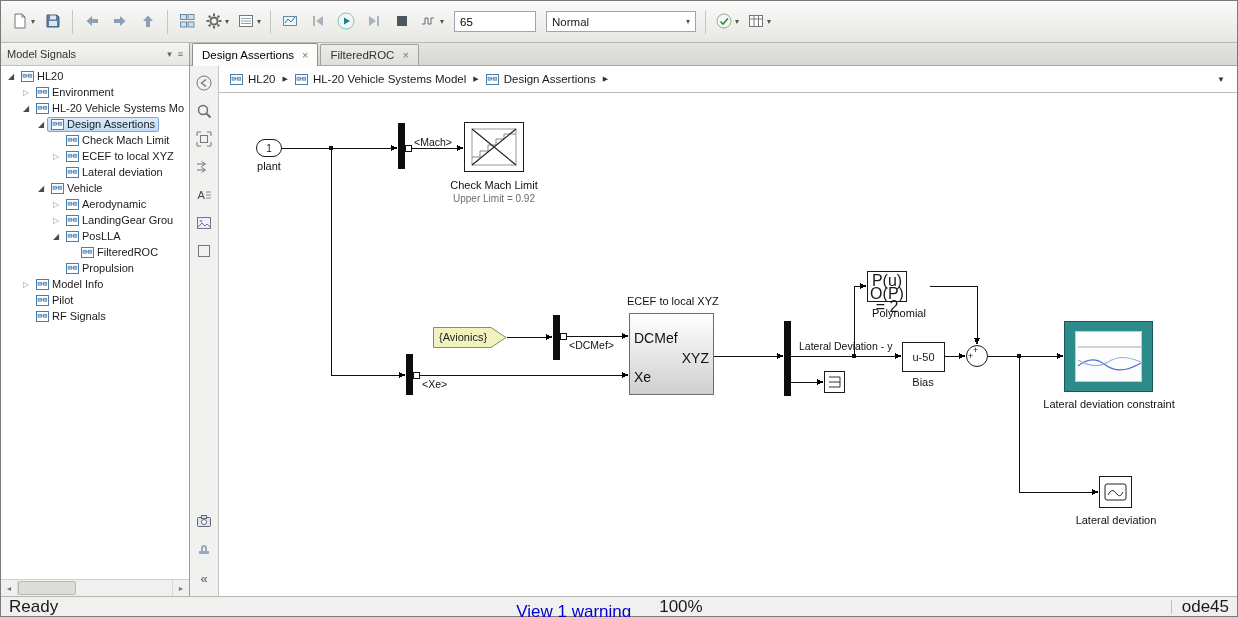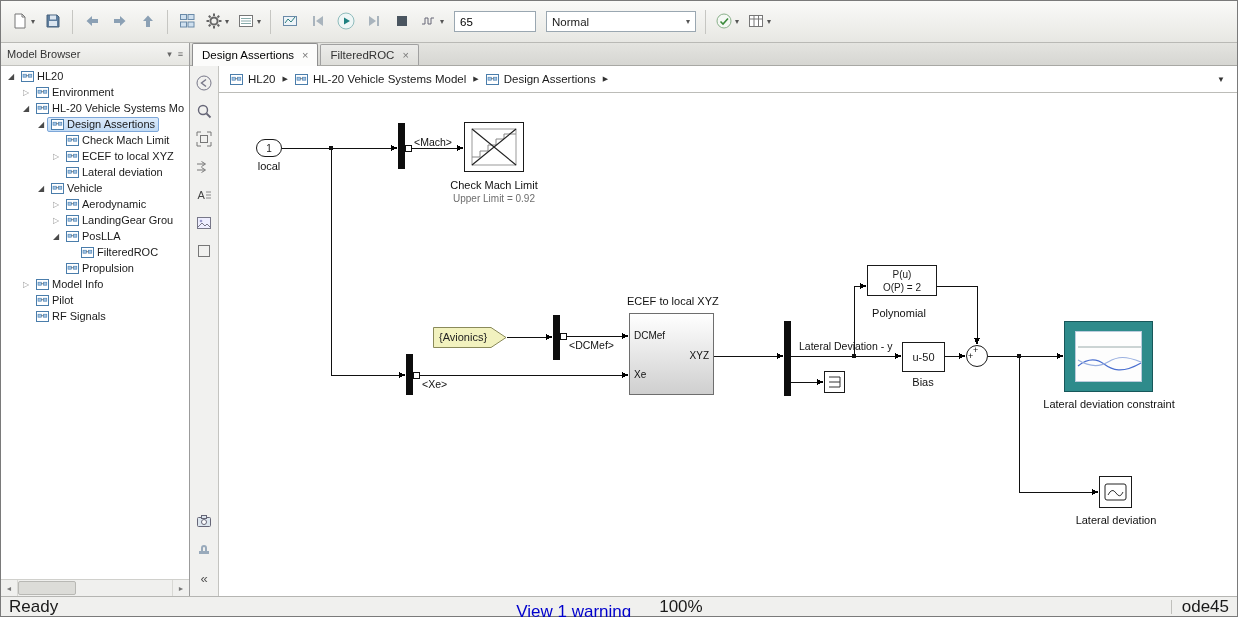--- a/index.html
+++ b/index.html
@@ -66,23 +66,23 @@
   .blk { position:absolute; background:#fff; border:1px solid #1a1a1a; }
   .lbl { position:absolute; text-align:center; font-size:11px; color:#111; }
   .sublbl { position:absolute; text-align:center; font-size:10px; color:#6e6e6e; }
   .sig { position:absolute; font-size:10.5px; color:#111; }
   .busbar { position:absolute; width:7px; background:#0d0d0d; }
   .inport { left:37px; top:46px; width:26px; height:18px; border-radius:9px; display:flex; align-items:center; justify-content:center; font-size:10px; }
   .check-blk { left:245px; top:29px; width:60px; height:50px; }
   .tagwrap { position:absolute; left:214px; top:234px; width:74px; height:27px; }
   .tagtext { position:absolute; left:6px; top:4px; font-size:11px; color:#222; }
   .ecef { left:410px; top:220px; width:85px; height:82px; border-color:#6e6e6e; background:linear-gradient(#ffffff,#cfcfcf); }
-  .ecef .pin { position:absolute; font-size:10px; color:#111; }
+  .ecef .pin { position:absolute; font-size:14px; color:#111; }
   .smallblk { left:605px; top:278px; width:21px; height:22px; }
-  .poly { left:648px; top:172px; width:70px; height:31px; font-size:10px; text-align:center; line-height:13px; padding-top:2px; }
+  .poly { left:648px; top:178px; width:40px; height:31px; font-size:16px; text-align:center; line-height:13px; padding-top:2px; }
   .bias { left:683px; top:249px; width:43px; height:30px; display:flex; align-items:center; justify-content:center; font-size:11px; }
   .sum { position:absolute; left:747px; top:252px; width:22px; height:22px; border:1px solid #1a1a1a; border-radius:50%; background:#fff; }
   .sumsign { position:absolute; font-size:9px; color:#111; }
   .scope-c { left:845px; top:228px; width:89px; height:71px; background:#2e8b8b; border:1px solid #17575a; padding:9px 10px; }
   .scope-c .screen { width:100%; height:100%; background:#fdfdfd; border:1px solid #bcd; }
   .scope-s { left:880px; top:383px; width:33px; height:32px; }
 </style>
 </head>
 <body>
 
@@ -213,21 +213,21 @@
             <line x1="11.5" y1="3.5" x2="11.5" y2="14.5" stroke="#777"></line>
           </svg></span>
         <span class="caret">▾</span>
       </div>
     </div>
 
   <div class="main">
 
     <div class="left-panel">
       <div class="panel-header">
-        <span>Model Browser</span>
+        <span>Model Signals</span>
         <span class="ph-icons">
           <span>▾</span>
           <span>≡</span>
         </span>
       </div>
       <div class="tree" id="tree">
           <div class="tree-row" style="padding-left: 4px;">
             <span class="tree-arrow">◢</span>
             <span class="tree-wrap">
               <span style="display: inline-flex;">
@@ -607,21 +607,21 @@
               <g fill="#fff" stroke="#111" stroke-width="1">
                 <rect x="186.5" y="52" width="6" height="6"></rect>
                 <rect x="341.5" y="240" width="6" height="6"></rect>
                 <rect x="194.5" y="279" width="6" height="6"></rect>
               </g>
             </svg>
 
             <div class="blk inport">
                 <span>1</span>
               </div>
-            <div class="lbl" style="left:20px;top:67px;width:60px">local</div>
+            <div class="lbl" style="left:20px;top:67px;width:60px">plant</div>
 
             <div class="busbar" style="left:179px;top:30px;height:46px"></div>
             <div class="busbar" style="left:334px;top:222px;height:45px"></div>
             <div class="busbar" style="left:187px;top:261px;height:41px"></div>
 
             <div class="sig" style="left:195px;top:43px">&lt;Mach&gt;</div>
             <div class="sig" style="left:350px;top:246px">&lt;DCMef&gt;</div>
             <div class="sig" style="left:203px;top:285px">&lt;Xe&gt;</div>
             <div class="sig" style="left:580px;top:247px">Lateral Deviation - y</div>
 

